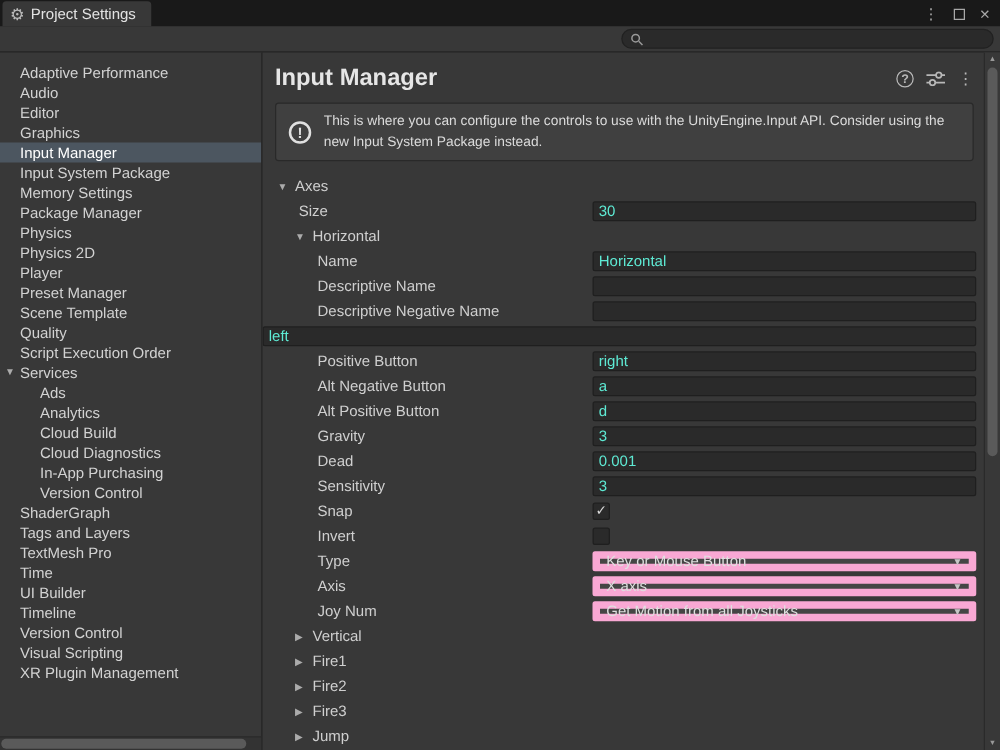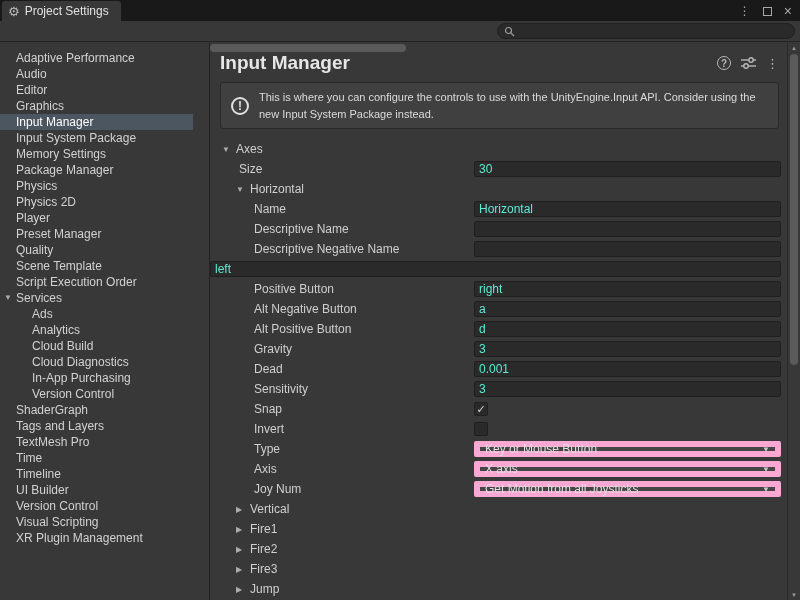--- a/index.html
+++ b/index.html
@@ -22,21 +22,21 @@
              align-items:center; justify-content:flex-end; padding:0 5px; flex:0 0 auto; }
   .searchbox { width:298px; height:16px; background:#2A2A2A; border:1px solid #212121; border-radius:8px;
                display:flex; align-items:center; padding:0 6px; gap:4px; }
   .searchbox input { flex:1; background:transparent; border:none; outline:none; color:#CCC;
                      font-family:inherit; font-size:11px; }
 
   
   .content { flex:1; display:flex; min-height:0; }
 
   
-  .sidebar { width:210px; flex:0 0 auto; border-right:1px solid #232323; display:flex; flex-direction:row;gap:16px; }
+  .sidebar { width:210px; flex:0 0 auto; border-right:1px solid #232323; display:flex; flex-direction:column;gap:16px; }
   .sidelist { flex:1; padding-top:8px; overflow:hidden; }
   .sitem { height:16px; line-height:16px; padding-left:16px; white-space:nowrap; color:#D2D2D2; cursor:default; }
   .sitem.withtri { padding-left:4px; display:flex; align-items:center; }
   .sitem.child { padding-left:32px; }
   .sitem.sel { background:#4C5660; color:#FFFFFF; }
   .stri { font-size:8px; color:#ABABAB; width:12px; display:inline-block; }
   .hscroll { height:11px; border-top:1px solid #2A2A2A; background:#333333; position:relative; flex:0 0 auto; }
   .hthumb { position:absolute; top:1px; left:1px; height:8px; width:196px; background:#5A5A5A; border-radius:4px; }
 
   
@@ -118,39 +118,39 @@
         <div class="sitem">Editor</div>
         <div class="sitem">Graphics</div>
         <div class="sitem sel">Input Manager</div>
         <div class="sitem">Input System Package</div>
         <div class="sitem">Memory Settings</div>
         <div class="sitem">Package Manager</div>
         <div class="sitem">Physics</div>
         <div class="sitem">Physics 2D</div>
         <div class="sitem">Player</div>
         <div class="sitem">Preset Manager</div>
+        <div class="sitem">Scene Template</div>
         <div class="sitem">Quality</div>
-        <div class="sitem">Scene Template</div>
         <div class="sitem">Script Execution Order</div>
         <div class="sitem withtri">
           <span class="stri">▼</span>
           <span>Services</span>
         </div>
         <div class="sitem child">Ads</div>
         <div class="sitem child">Analytics</div>
         <div class="sitem child">Cloud Build</div>
         <div class="sitem child">Cloud Diagnostics</div>
         <div class="sitem child">In-App Purchasing</div>
         <div class="sitem child">Version Control</div>
         <div class="sitem">ShaderGraph</div>
         <div class="sitem">Tags and Layers</div>
         <div class="sitem">TextMesh Pro</div>
         <div class="sitem">Time</div>
+        <div class="sitem">UI Builder</div>
         <div class="sitem">Timeline</div>
-        <div class="sitem">UI Builder</div>
         <div class="sitem">Version Control</div>
         <div class="sitem">Visual Scripting</div>
         <div class="sitem">XR Plugin Management</div>
       </div>
       <div class="hscroll">
         <div class="hthumb"></div>
       </div>
     </div>
 
     <div class="main">

